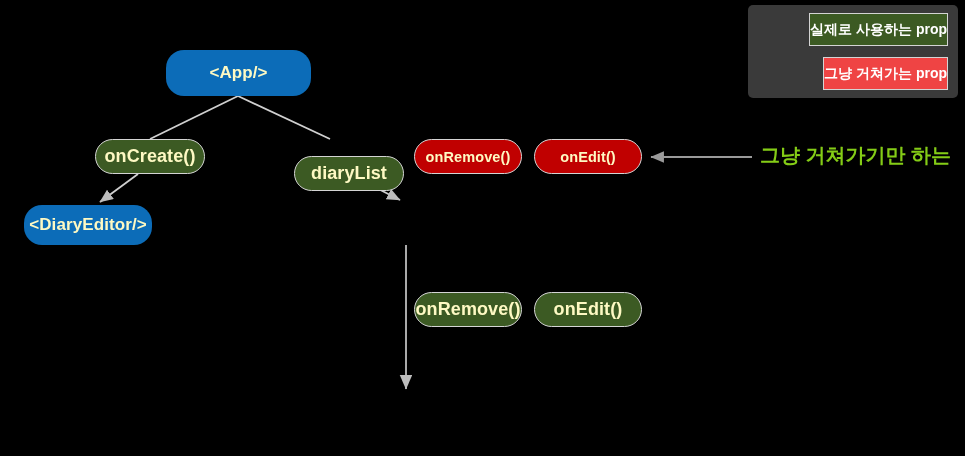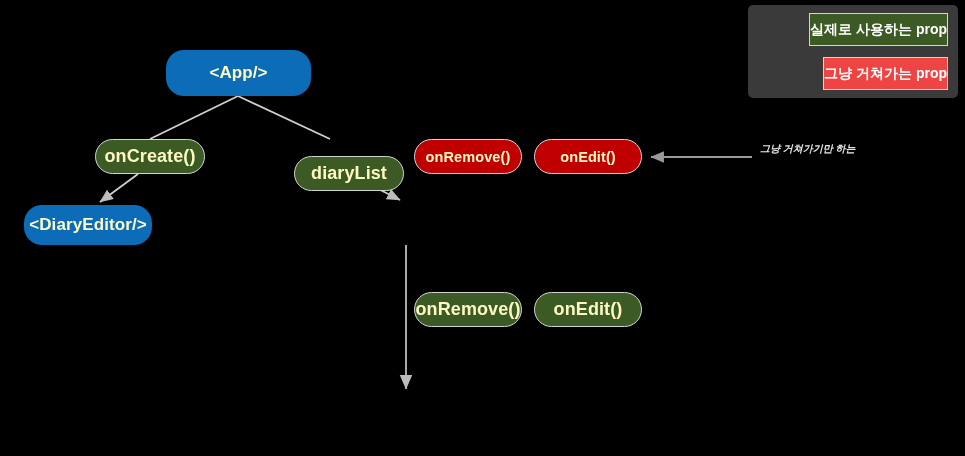--- a/index.html
+++ b/index.html
@@ -87,25 +87,24 @@
     white-space: nowrap;
   }
   .legend-chip.used { background: #3c5a23; }
   .legend-chip.pass { background: #ef4444; }
 
   #annotation {
     position: absolute;
     left: 760px;
     top: 142px;
     width: 200px;
-    color: #e5e5e5;
-    font-size: 10px;
+    color: #84cc16;
+    font-size: 20px;
     font-weight: bold;
     line-height: 1.35;
-    font-style: italic;
   }
   .ann-line { display: block; }
 </style>
 </head>
 <body>
 
 <div id="canvas">
 
   <svg id="wires" viewBox="0 0 965 456" xmlns="http://www.w3.org/2000/svg">
     <defs>

